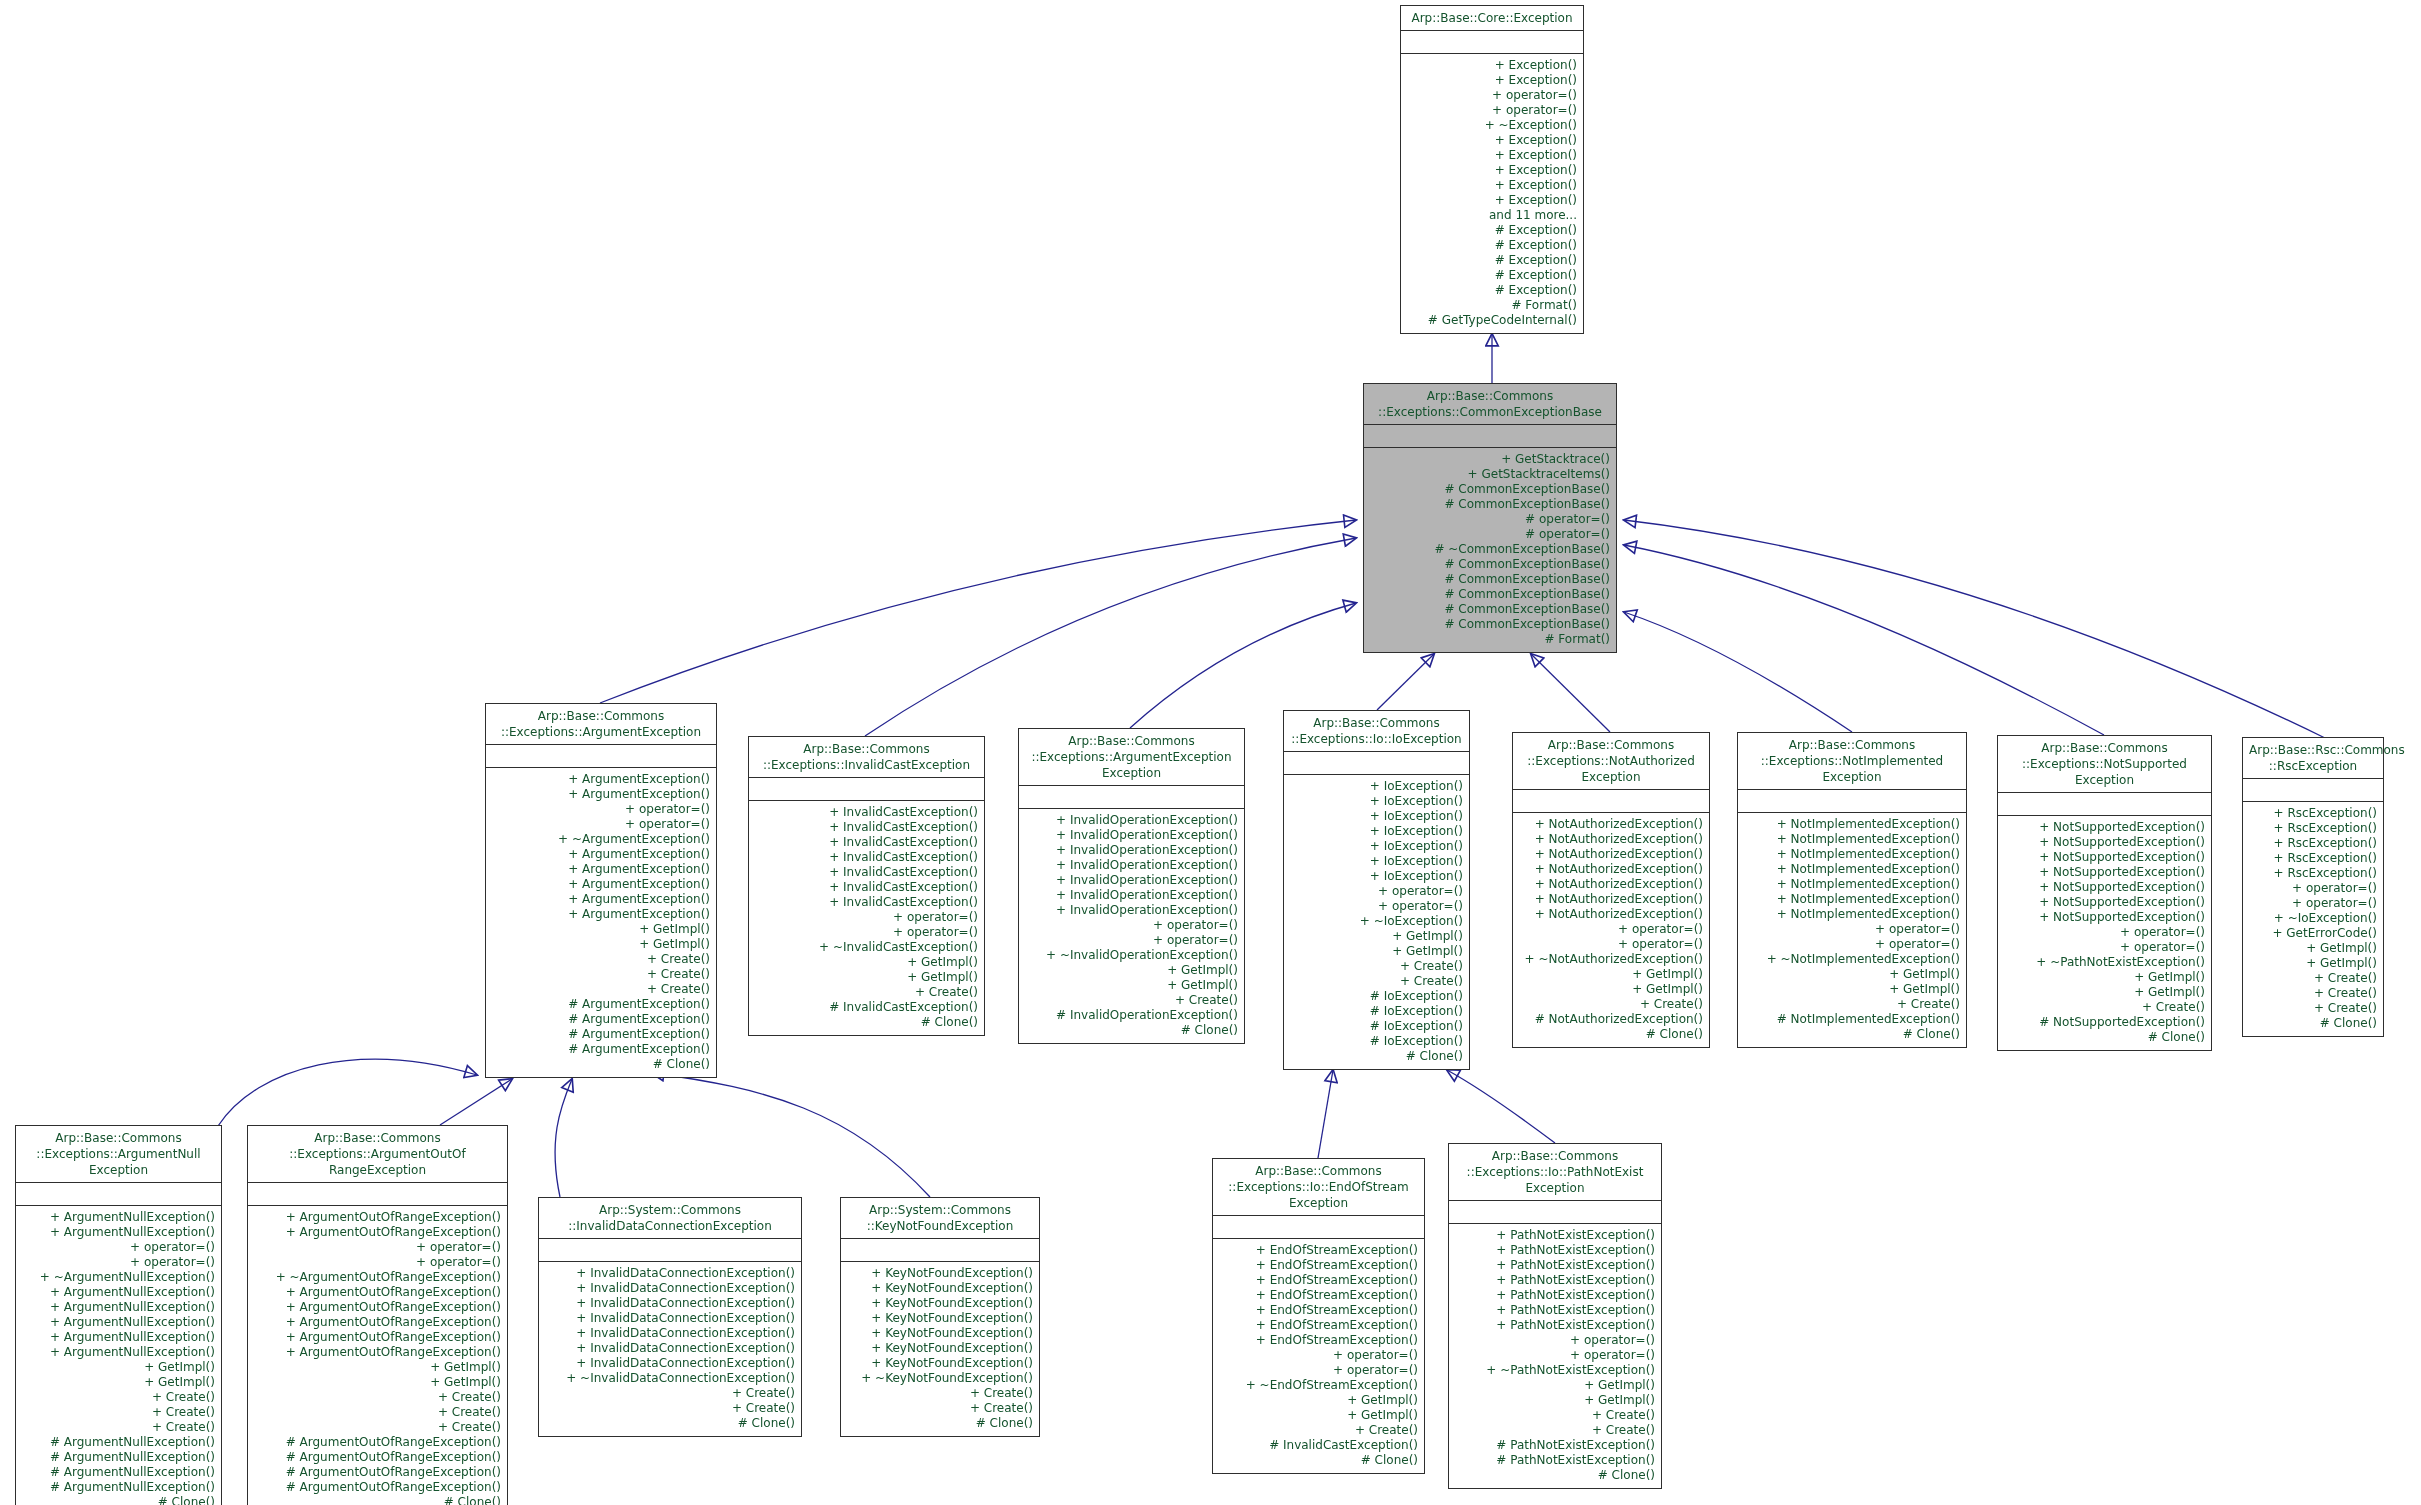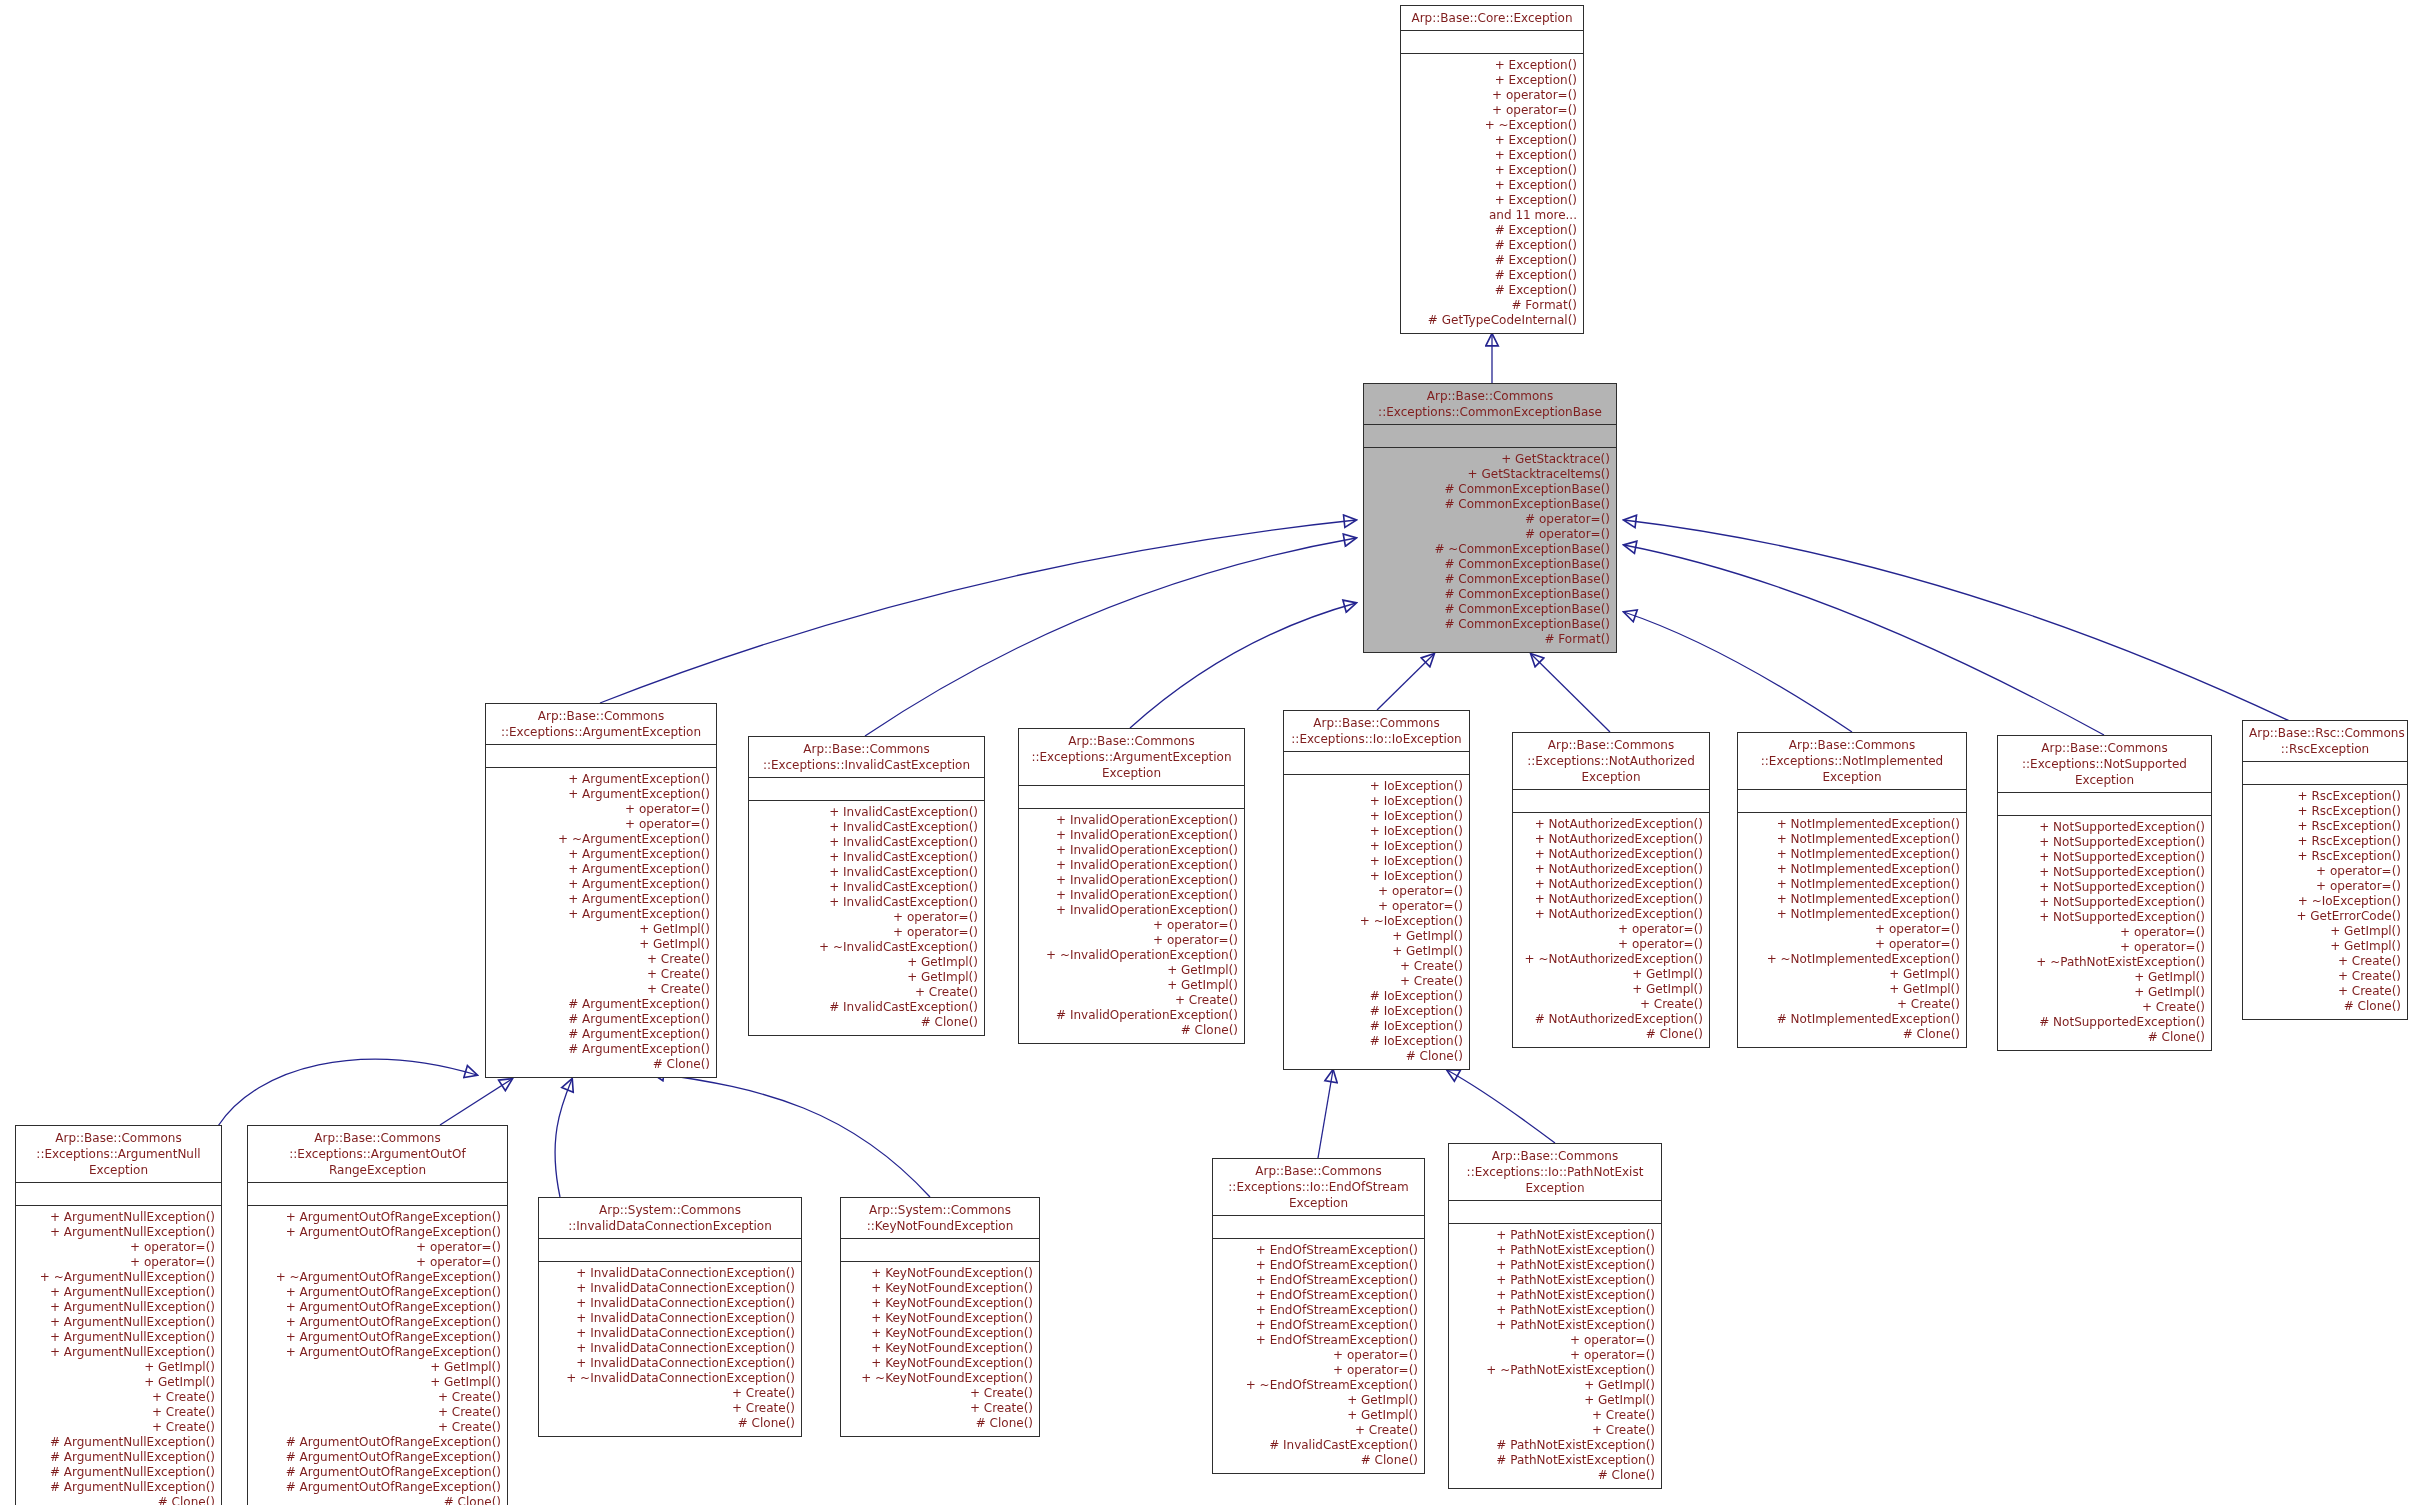--- a/index.html
+++ b/index.html
@@ -1,21 +1,21 @@
 <!DOCTYPE html>
 <html><head>
 <meta charset="utf-8">
 <style>
   html,body{margin:0;padding:0;background:#ffffff;}
   #canvas{
     position:relative;
     width:2421px;height:1505px;
     background:#ffffff;
     font-family:"DejaVu Sans", sans-serif;
-    color:#7f1d1d;
+    color:#14532d;
   }
   #arrow-layer{position:absolute;left:0;top:0;width:2421px;height:1505px;z-index:1;}
   #arrow-layer path{fill:none;stroke:#24248f;stroke-width:1.3px;}
   .class-box{
     position:absolute;
     z-index:2;
     background:#ffffff;
     border:1.6px solid #2e2e2e;
     box-sizing:border-box;
     font-size:12px;
@@ -289,21 +289,21 @@
         <div>+ operator=()</div>
         <div>+ operator=()</div>
         <div>+ ~PathNotExistException()</div>
         <div>+ GetImpl()</div>
         <div>+ GetImpl()</div>
         <div>+ Create()</div>
         <div># NotSupportedException()</div>
         <div># Clone()</div>
       </div>
     </div>
-    <div class="class-box" style="left: 2242px; top: 720px; width: 166px;">
+    <div class="class-box" style="left: 2242px; top: 737px; width: 142px;">
       <div class="class-title">
         <div>Arp::Base::Rsc::Commons</div>
         <div>::RscException</div>
       </div>
       <div class="class-attrs"></div>
       <div class="class-methods">
         <div>+ RscException()</div>
         <div>+ RscException()</div>
         <div>+ RscException()</div>
         <div>+ RscException()</div>

